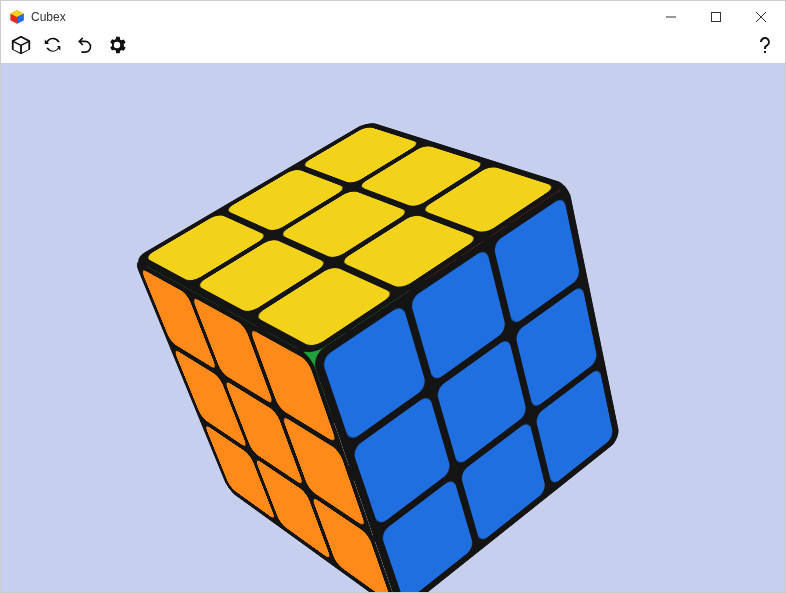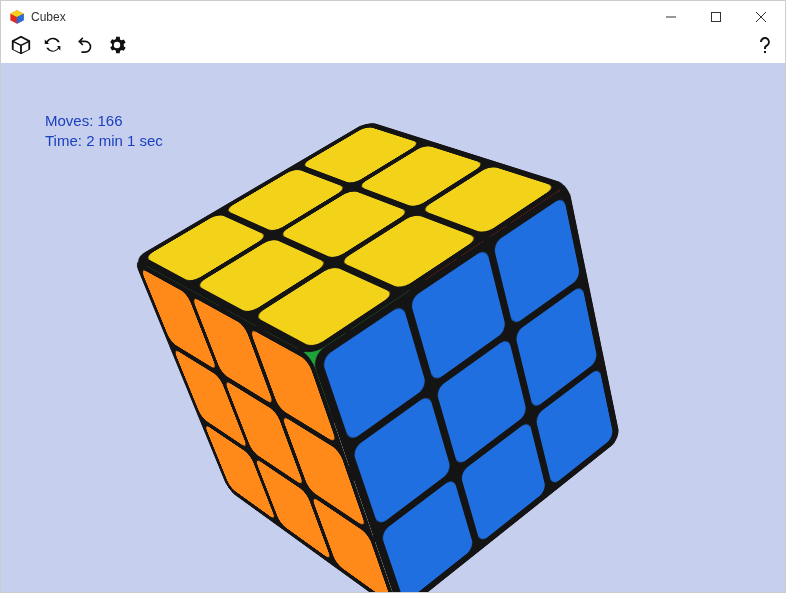--- a/index.html
+++ b/index.html
@@ -167,30 +167,20 @@
   <div class="tool">
     <span>
       <svg width="24" height="24" viewBox="0 0 24 24" fill="#111">
           <path d="M11 18h2v2h-2v-2zm1-14a5 5 0 0 0-5 5h2a3 3 0 1 1 4.4 2.65C12.2 12.4 11 13.3 11 15v1h2v-.8c0-1 .7-1.5 1.9-2.3A5 5 0 0 0 12 4z"></path>
         </svg>
     </span>
   </div>
 </div>
 
 <div class="canvas-area">
-  <div class="stats">
-    <div>
-      <span>Moves:</span>
-      <span>166</span>
-    </div>
-    <div>
-      <span>Time:</span>
-      <span>2 min 1 sec</span>
-    </div>
-  </div>
 
   <div class="scene">
     <div class="cube3d">
       <div class="face front" style="background: rgb(20, 20, 20);">
           <div class="sticker" style="background: rgb(31, 111, 224);"></div>
           <div class="sticker" style="background: rgb(31, 111, 224);"></div>
           <div class="sticker" style="background: rgb(31, 111, 224);"></div>
           <div class="sticker" style="background: rgb(31, 111, 224);"></div>
           <div class="sticker" style="background: rgb(31, 111, 224);"></div>
           <div class="sticker" style="background: rgb(31, 111, 224);"></div>

